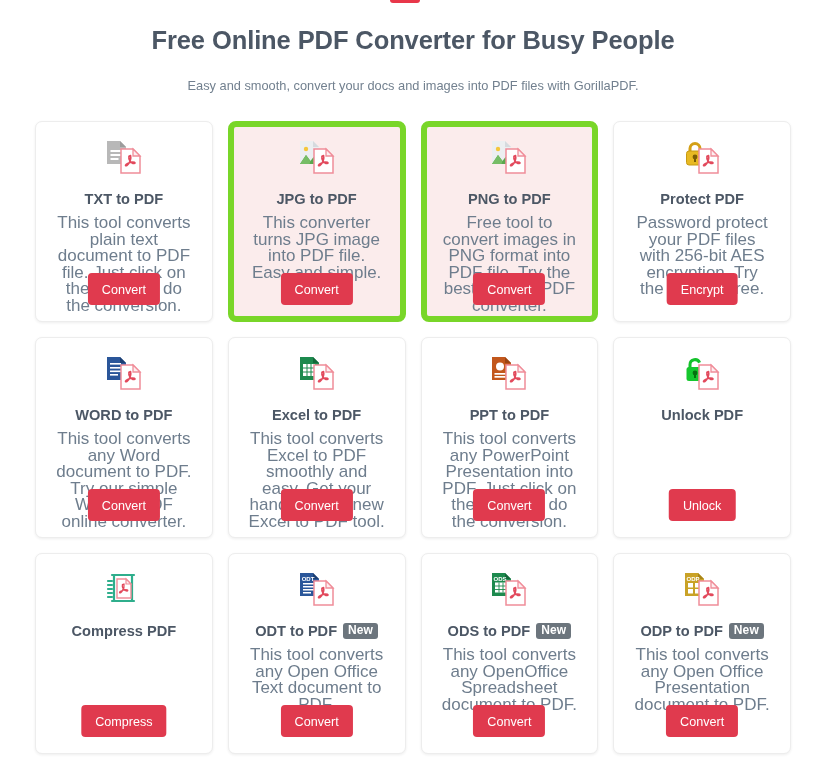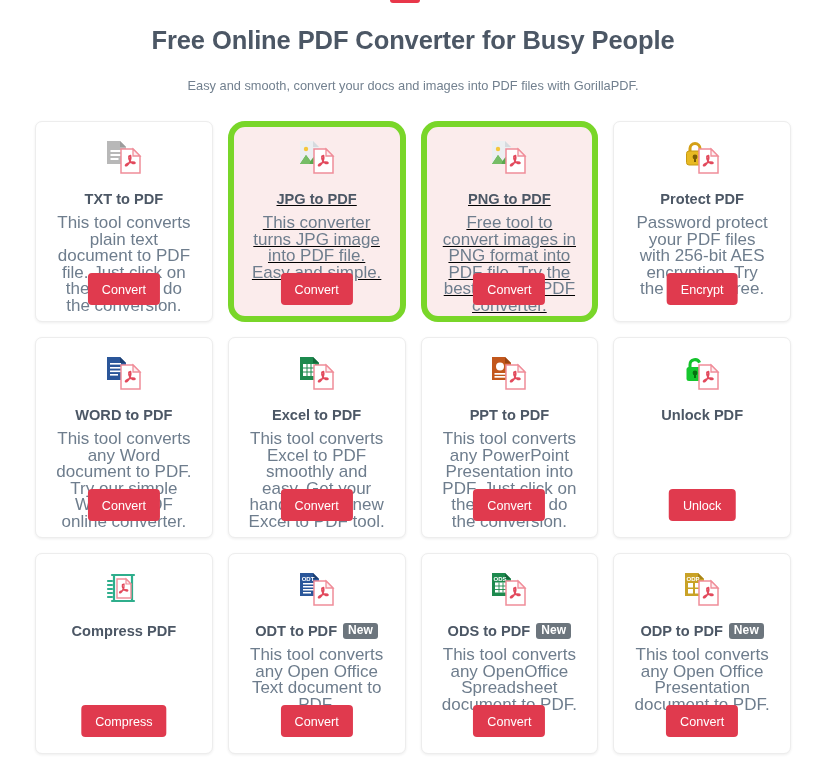--- a/index.html
+++ b/index.html
@@ -53,24 +53,23 @@
     padding: 14px 14px 0 14px;
     text-align: center;
     display: flex;
     flex-direction: column;
     align-items: center;
   }
   .card.selected {
     background: #fbecec;
     border: 6px solid #7ed321;
     border-color: #79d629;
-    border-radius: 17px;
+    border-radius: 8px;
     padding: 9px 9px 0 9px;
     box-shadow: none;
-    text-decoration: underline;
   }
 
   .icon-wrap {
     height: 48px;
     width: 100%;
     display: flex;
     justify-content: center;
     align-items: flex-start;
     margin-top: 2px;
   }

